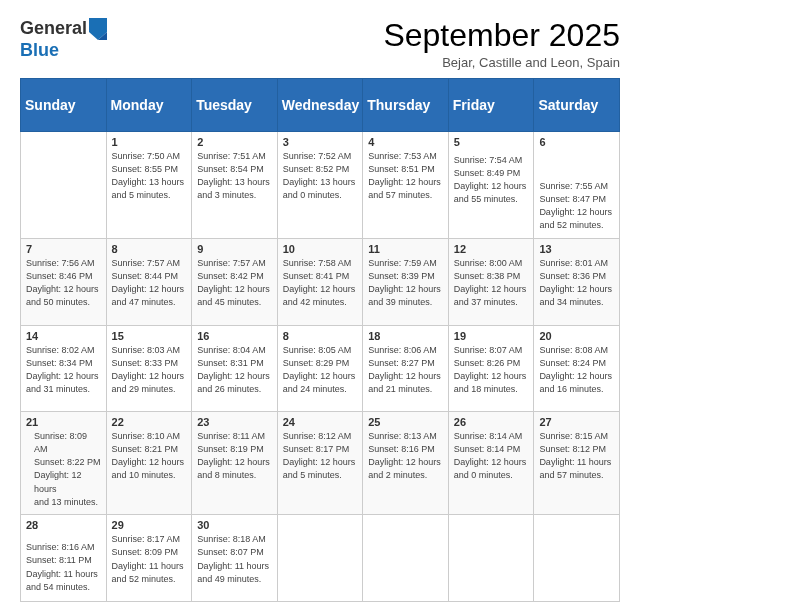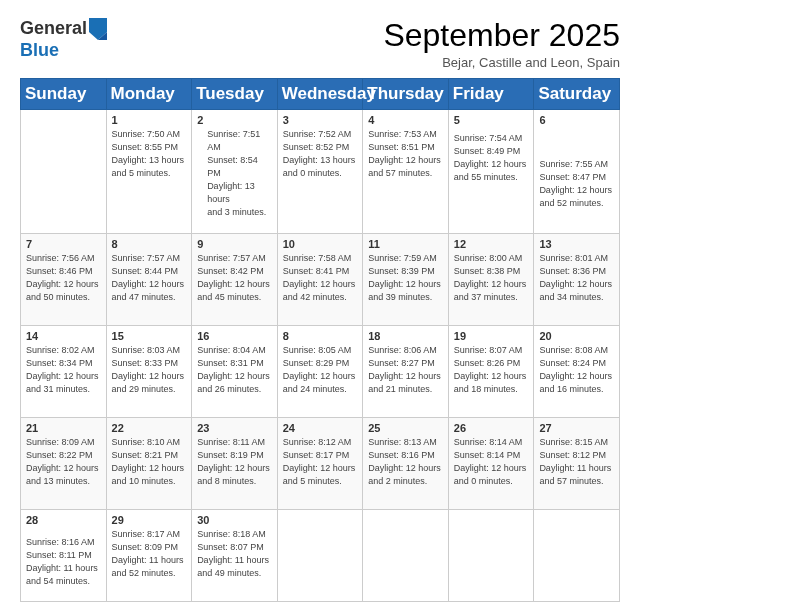--- a/index.html
+++ b/index.html
@@ -56,23 +56,23 @@
     .calendar {
       flex: 1;
       border: 1px solid #ccc;
       border-collapse: collapse;
       width: 100%;
       table-layout: fixed;
     }
     .calendar th {
       background-color: #2a6db5;
       color: white;
-      font-size: 17px;
+      font-size: 14px;
       font-weight: bold;
-      padding: 5px 4px;
+      padding: 18px 4px;
       text-align: left;
       border: 1px solid #2260a0;
     }
     .calendar td {
       vertical-align: top;
       border: 1px solid #ccc;
       padding: 4px 5px;
       font-size: 9.5px;
       color: #333;
       height: 85px;
@@ -138,21 +138,21 @@
           <td class="empty-cell"></td>
           <td>
             <span class="day-num">1</span>
             <div class="day-info" style="white-space: pre-line;">Sunrise: 7:50 AM
 Sunset: 8:55 PM
 Daylight: 13 hours
 and 5 minutes.</div>
           </td>
           <td>
             <span class="day-num">2</span>
-            <div class="day-info" style="white-space: pre-line; margin-left: 10px;">Sunrise: 7:51 AM
+            <div class="day-info" style="white-space: pre-line;">Sunrise: 7:51 AM
 Sunset: 8:54 PM
 Daylight: 13 hours
 and 3 minutes.</div>
           </td>
           <td>
             <span class="day-num">3</span>
             <div class="day-info" style="white-space: pre-line;">Sunrise: 7:52 AM
 Sunset: 8:52 PM
 Daylight: 13 hours
 and 0 minutes.</div>
@@ -277,21 +277,21 @@
             <span class="day-num">20</span>
             <div class="day-info" style="white-space: pre-line;">Sunrise: 8:08 AM
 Sunset: 8:24 PM
 Daylight: 12 hours
 and 16 minutes.</div>
           </td>
         </tr>
         <tr class="row-alt">
           <td>
             <span class="day-num">21</span>
-            <div class="day-info" style="white-space: pre-line;">Sunrise: 8:09 AM
+            <div class="day-info" style="white-space: pre-line; margin-left: 8px;">Sunrise: 8:09 AM
 Sunset: 8:22 PM
 Daylight: 12 hours
 and 13 minutes.</div>
           </td>
           <td>
             <span class="day-num">22</span>
             <div class="day-info" style="white-space: pre-line;">Sunrise: 8:10 AM
 Sunset: 8:21 PM
 Daylight: 12 hours
 and 10 minutes.</div>

